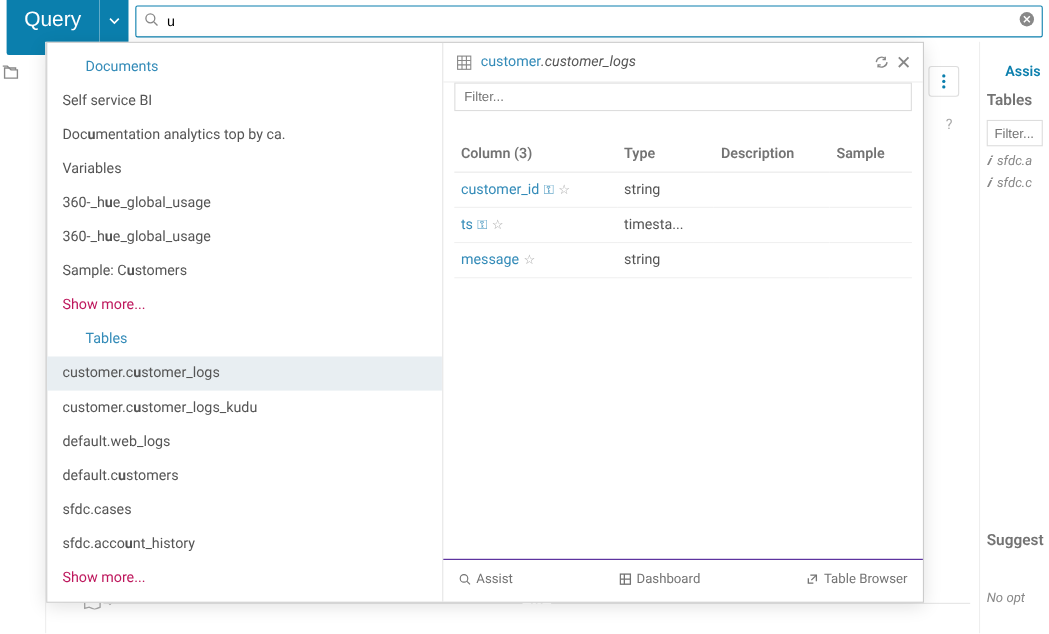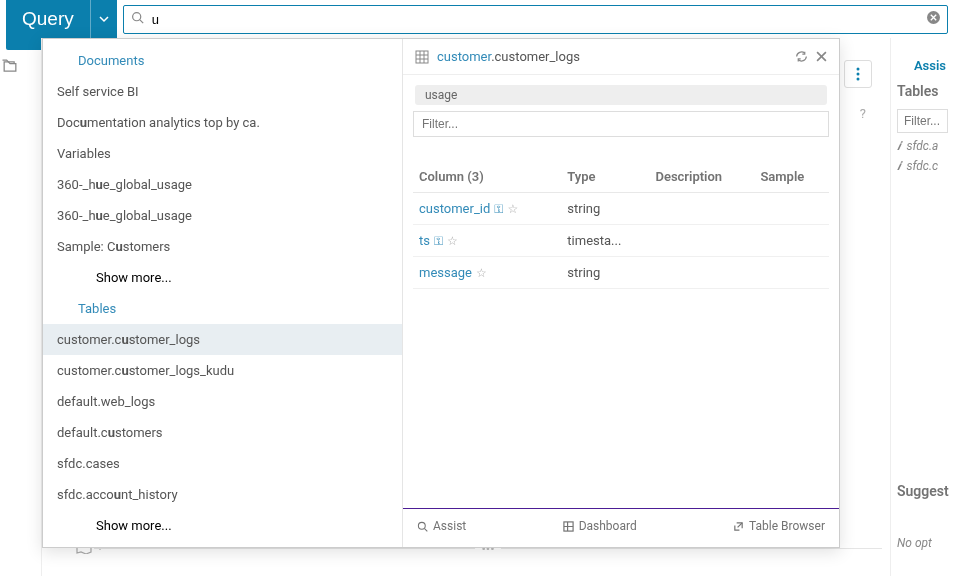--- a/index.html
+++ b/index.html
@@ -43,28 +43,28 @@
   .thin-hr{ position:absolute; left:52px; right:8px; bottom:12px; border-top:1px solid #e5e5e5; text-align:center;}
   .thin-hr .dots{ position:relative; top:-8px; background:#fff; padding:0 6px; color:#bbb; }
 
   
   .dropdown { position:absolute; left:0; top:0; width:798px; height:510px; display:flex; background:#fff; border:1px solid #ccc; box-shadow:0 4px 16px rgba(0,0,0,.12); z-index:5; }
   .dd-left{ width:360px; border-right:1px solid #e5e5e5; overflow-y:auto; padding:6px 0;}
   .dd-left::-webkit-scrollbar{width:8px}.dd-left::-webkit-scrollbar-thumb{background:#c8c8c8;border-radius:4px}
   .dd-header{ color:#338BB8; padding:8px 14px; font-size:13px; cursor:default;margin-left:21px;}
   .dd-item{ padding:8px 14px; font-size:13px; color:#555; cursor:pointer;}
   .dd-item.selected{ background:#e8eef2; }
-  .dd-more{ color:#000000; padding:8px 14px; cursor:pointer;margin-left:39px;}
+  .dd-more{ color:#be185d; padding:8px 14px; cursor:pointer;}
   .dd-item b{ font-weight:700; }
 
   .dd-right{ flex:1; display:flex; flex-direction:column; }
   .dd-right-head{ display:flex; align-items:center; padding:10px 12px; border-bottom:1px solid #eee; gap:8px;}
   .dd-right-head .table-icon{ color:#888; }
   .dd-right-head .strong{ color:#338BB8; }
-  .dd-right-head .suffix{ color:#555; }
+  .dd-right-head .suffix{ color:#555;font-style:italic; }
   .dd-right-head .spacer{ flex:1; }
   .dd-right-head .ic{ color:#888; cursor:pointer; }
 
   .tag{ display:inline-block; margin:10px 12px 6px; background:#eee; color:#666; border-radius:3px; padding:3px 10px; font-size:12px;}
   .filter-input{ margin:0 10px 8px; width:calc(100% - 20px); border:1px solid #ddd; padding:5px 8px; font-size:12px; color:#888;}
 
   table.cols{ width:calc(100% - 20px); margin:16px 10px; border-collapse:collapse; font-size:13px; }
   table.cols th{ text-align:left; color:#737373; font-weight:600; padding:8px 6px; border-bottom:1px solid #e8e8e8;}
   table.cols td{ padding:8px 6px; border-bottom:1px solid #f0f0f0; color:#555;}
   table.cols td.name{ color:#338BB8; }
@@ -214,21 +214,20 @@
                 <path d="M12 2v3h-3"></path>
                 <path d="M4 14v-3h3"></path>
               </svg>
           </span>
           <span class="ic">
             <svg width="11" height="11" viewBox="0 0 10 10" stroke="#888" stroke-width="1.5">
                 <path d="M1 1 L9 9 M9 1 L1 9"></path>
               </svg>
           </span>
         </div>
-        <span class="tag">usage</span>
         <input class="filter-input" placeholder="Filter..." style="">
         <table class="cols">
           <thead>
               <tr>
             <th>Column (3)</th>
             <th>Type</th>
             <th>Description</th>
             <th>Sample</th>
           </tr>
             </thead>

